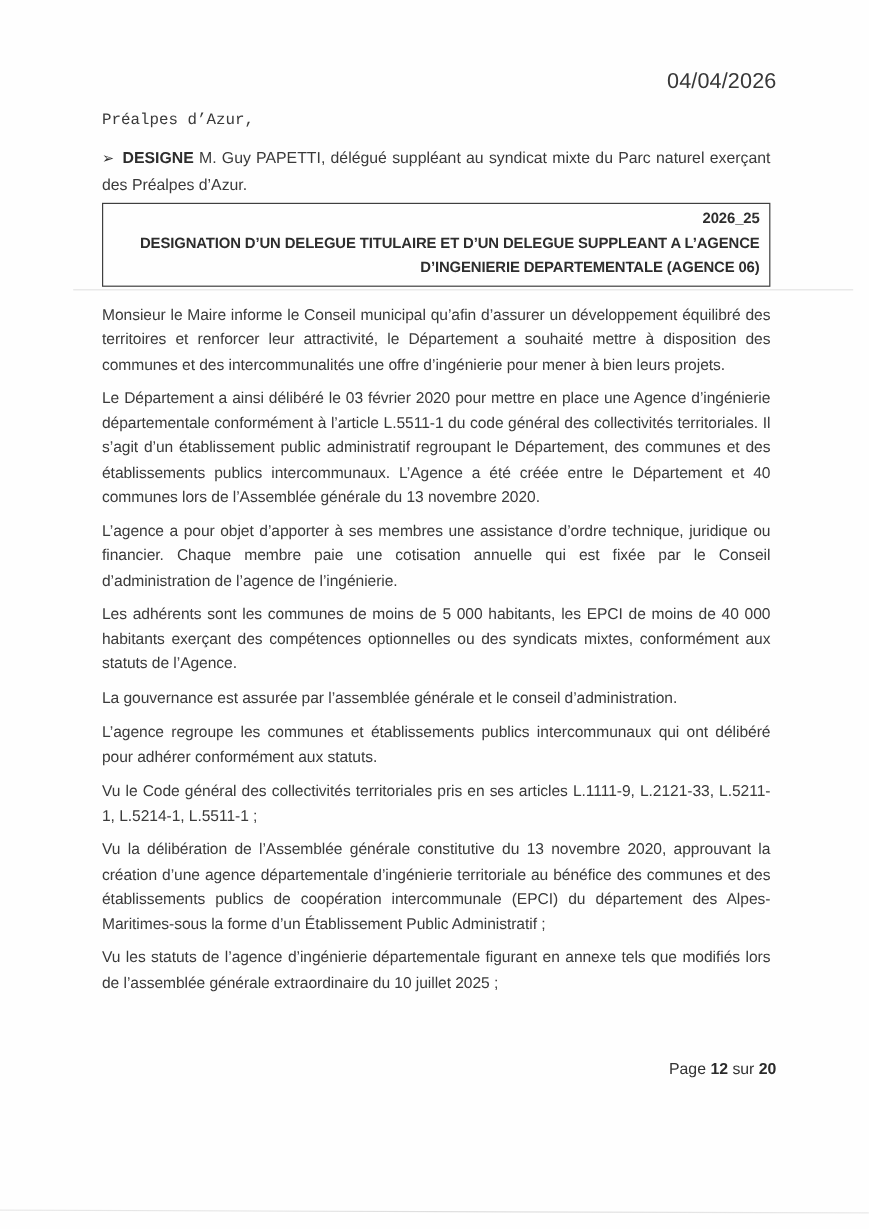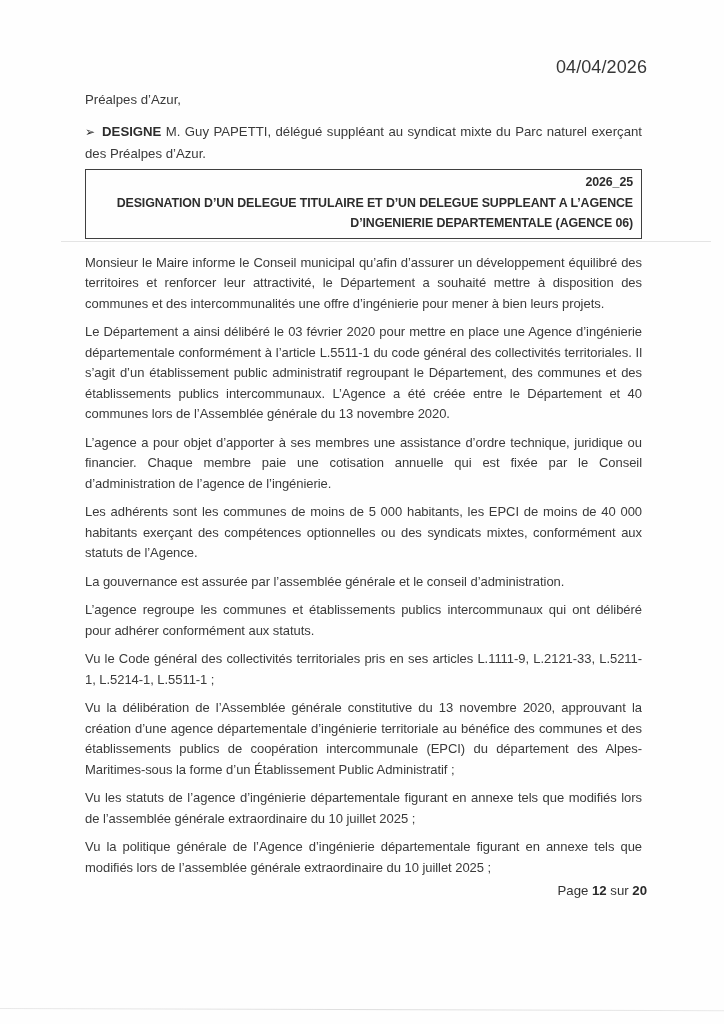--- a/index.html
+++ b/index.html
@@ -30,20 +30,21 @@
     position: absolute;
     left: 85px;
     top: 0;
     width: 557px;
   }
   .carryover {
     margin: 89px 0 0 0;
     font-size: 13.2px;
     line-height: 21px;
     color: #3a3a3a;
+    font-family: Liberation Mono, monospace;
   }
   .designation {
     margin: 11px 0 0 0;
     font-size: 13.2px;
     line-height: 21px;
     text-align: justify;
     color: #3a3a3a;
   }
   .designation .bullet {
     font-family: "DejaVu Sans", sans-serif;
@@ -123,21 +124,20 @@
     <div class="body">
       <p>Monsieur le Maire informe le Conseil municipal qu’afin d’assurer un développement équilibré des territoires et renforcer leur attractivité, le Département a souhaité mettre à disposition des communes et des intercommunalités une offre d’ingénierie pour mener à bien leurs projets.</p>
       <p>Le Département a ainsi délibéré le 03 février 2020 pour mettre en place une Agence d’ingénierie départementale conformément à l’article L.5511-1 du code général des collectivités territoriales. Il s’agit d’un établissement public administratif regroupant le Département, des communes et des établissements publics intercommunaux. L’Agence a été créée entre le Département et 40 communes lors de l’Assemblée générale du 13 novembre 2020.</p>
       <p>L’agence a pour objet d’apporter à ses membres une assistance d’ordre technique, juridique ou financier. Chaque membre paie une cotisation annuelle qui est fixée par le Conseil d’administration de l’agence de l’ingénierie.</p>
       <p>Les adhérents sont les communes de moins de 5 000 habitants, les EPCI de moins de 40 000 habitants exerçant des compétences optionnelles ou des syndicats mixtes, conformément aux statuts de l’Agence.</p>
       <p>La gouvernance est assurée par l’assemblée générale et le conseil d’administration.</p>
       <p>L’agence regroupe les communes et établissements publics intercommunaux qui ont délibéré pour adhérer conformément aux statuts.</p>
       <p>Vu le Code général des collectivités territoriales pris en ses articles L.1111-9, L.2121-33, L.5211-1, L.5214-1, L.5511-1 ;</p>
       <p>Vu la délibération de l’Assemblée générale constitutive du 13 novembre 2020, approuvant la création d’une agence départementale d’ingénierie territoriale au bénéfice des communes et des établissements publics de coopération intercommunale (EPCI) du département des Alpes-Maritimes-sous la forme d’un Établissement Public Administratif ;</p>
       <p>Vu les statuts de l’agence d’ingénierie départementale figurant en annexe tels que modifiés lors de l’assemblée générale extraordinaire du 10 juillet 2025 ;</p>
-      <p>Vu la politique générale de l’Agence d’ingénierie départementale figurant en annexe tels que modifiés lors de l’assemblée générale extraordinaire du 10 juillet 2025 ;</p>
     </div>
 
   </div>
 
   <div class="hairline"></div>
 
   <div class="footer"><span>Page</span> <b>12</b> <span>sur</span> <b>20</b></div>
 
   <div class="bottom-artifact"></div>
 

